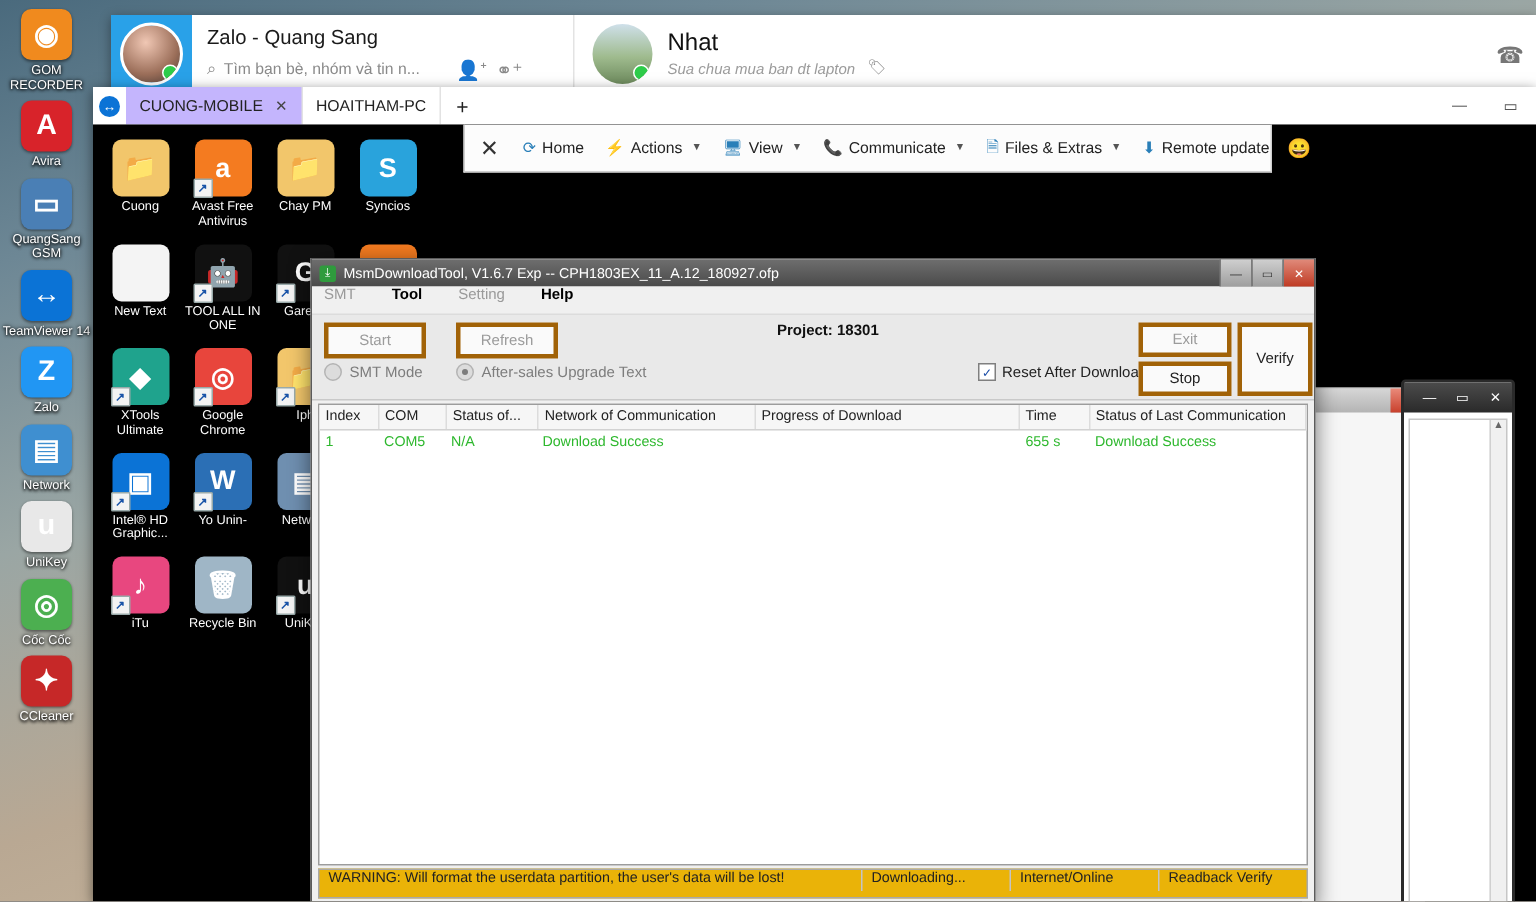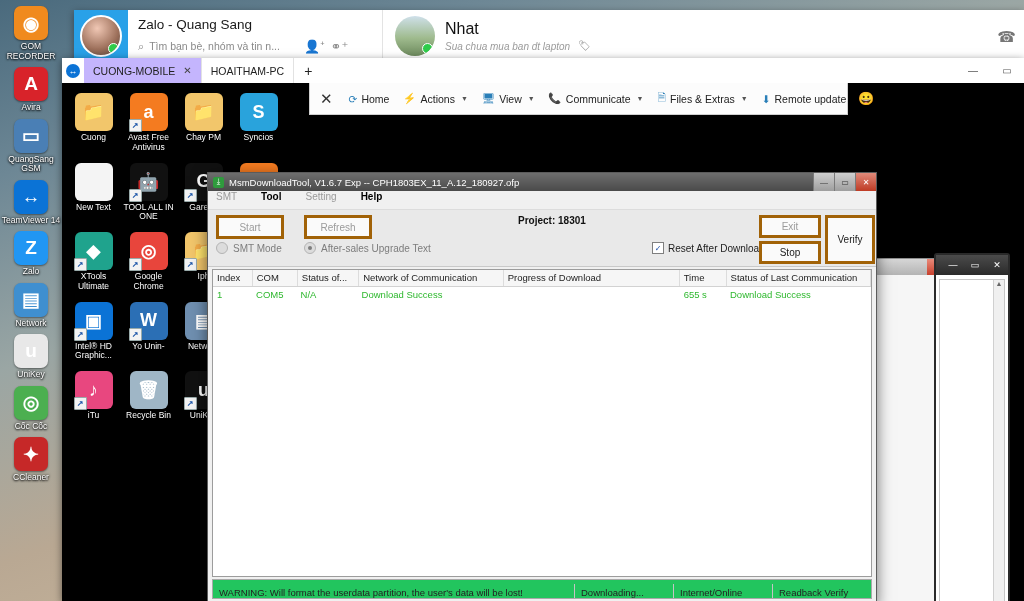--- a/index.html
+++ b/index.html
@@ -218,21 +218,21 @@
   .proj { position: absolute; left: 310px; top: 5px; font-size: 10px; font-weight: bold; color: #111; }
   .chk-row { position: absolute; left: 444px; top: 32px; display: flex; align-items: center; gap: 4px; font-size: 10px; color: #222; }
   .chk { width: 10px; height: 10px; border: 1px solid #7f7f7f; background: #fff; color: #1c4ea8; font-size: 8px; display:flex; align-items:center; justify-content:center; }
   .msm-table { position: absolute; left: 4px; top: 96px; right: 4px; bottom: 26px; background: #fff; border: 1px solid #9c9c9c; }
   .msm-thead { display: flex; height: 16px; background: #f6f6f6; border-bottom: 1px solid #d2d2d2; }
   .msm-th { font-size: 9.5px; color: #222; padding: 2px 4px; border-right: 1px solid #dcdcdc; overflow: hidden; white-space: nowrap; }
   .msm-trow { display: flex; height: 15px; align-items: center; }
   .msm-td { font-size: 9.5px; color: #2eb82e; padding: 0 4px; overflow: hidden; white-space: nowrap; }
   .msm-status {
     position: absolute; left: 4px; right: 4px; bottom: 4px; height: 18px;
-    background: #22c55e; border: 1px solid #a9a9a9; display: flex; align-items: flex-end;
+    background: #eab308; border: 1px solid #a9a9a9; display: flex; align-items: flex-start;
   }
   .st-cell { font-size: 9.5px; color: #222; padding: 0 6px; white-space: nowrap; }
   .st-sep { width: 1px; height: 14px; background: #c4c4c4; }
 </style>
 </head>
 <body>
 
 <div id="root">
 
   <div class="host-col" id="host-col">

